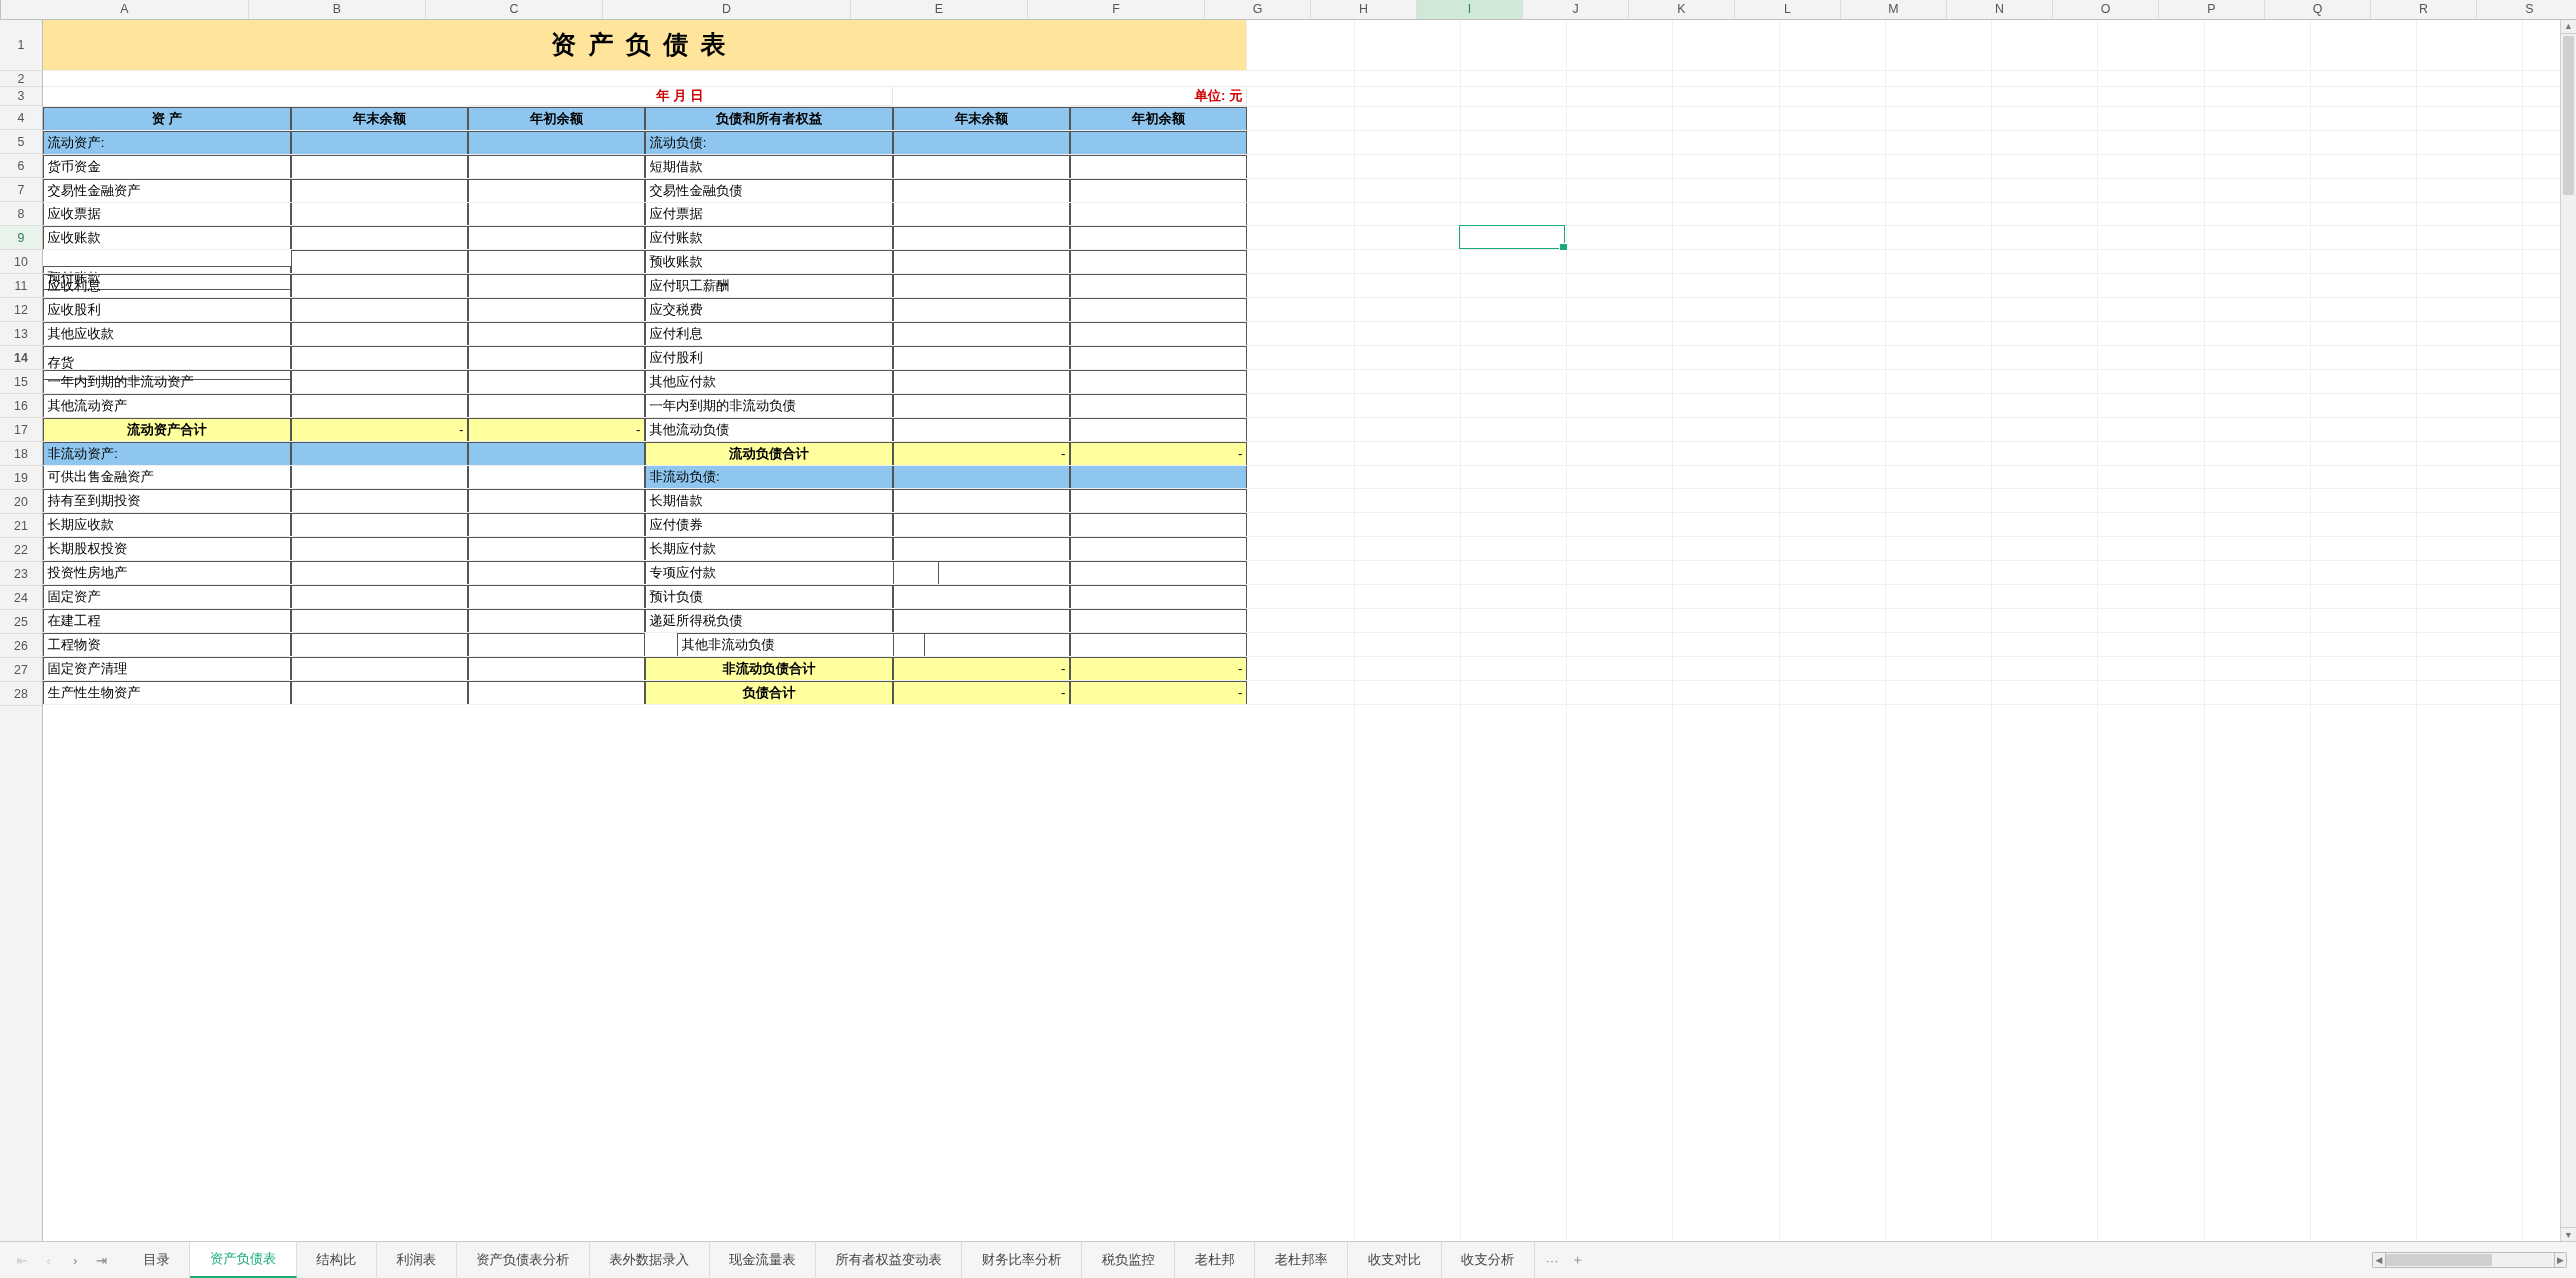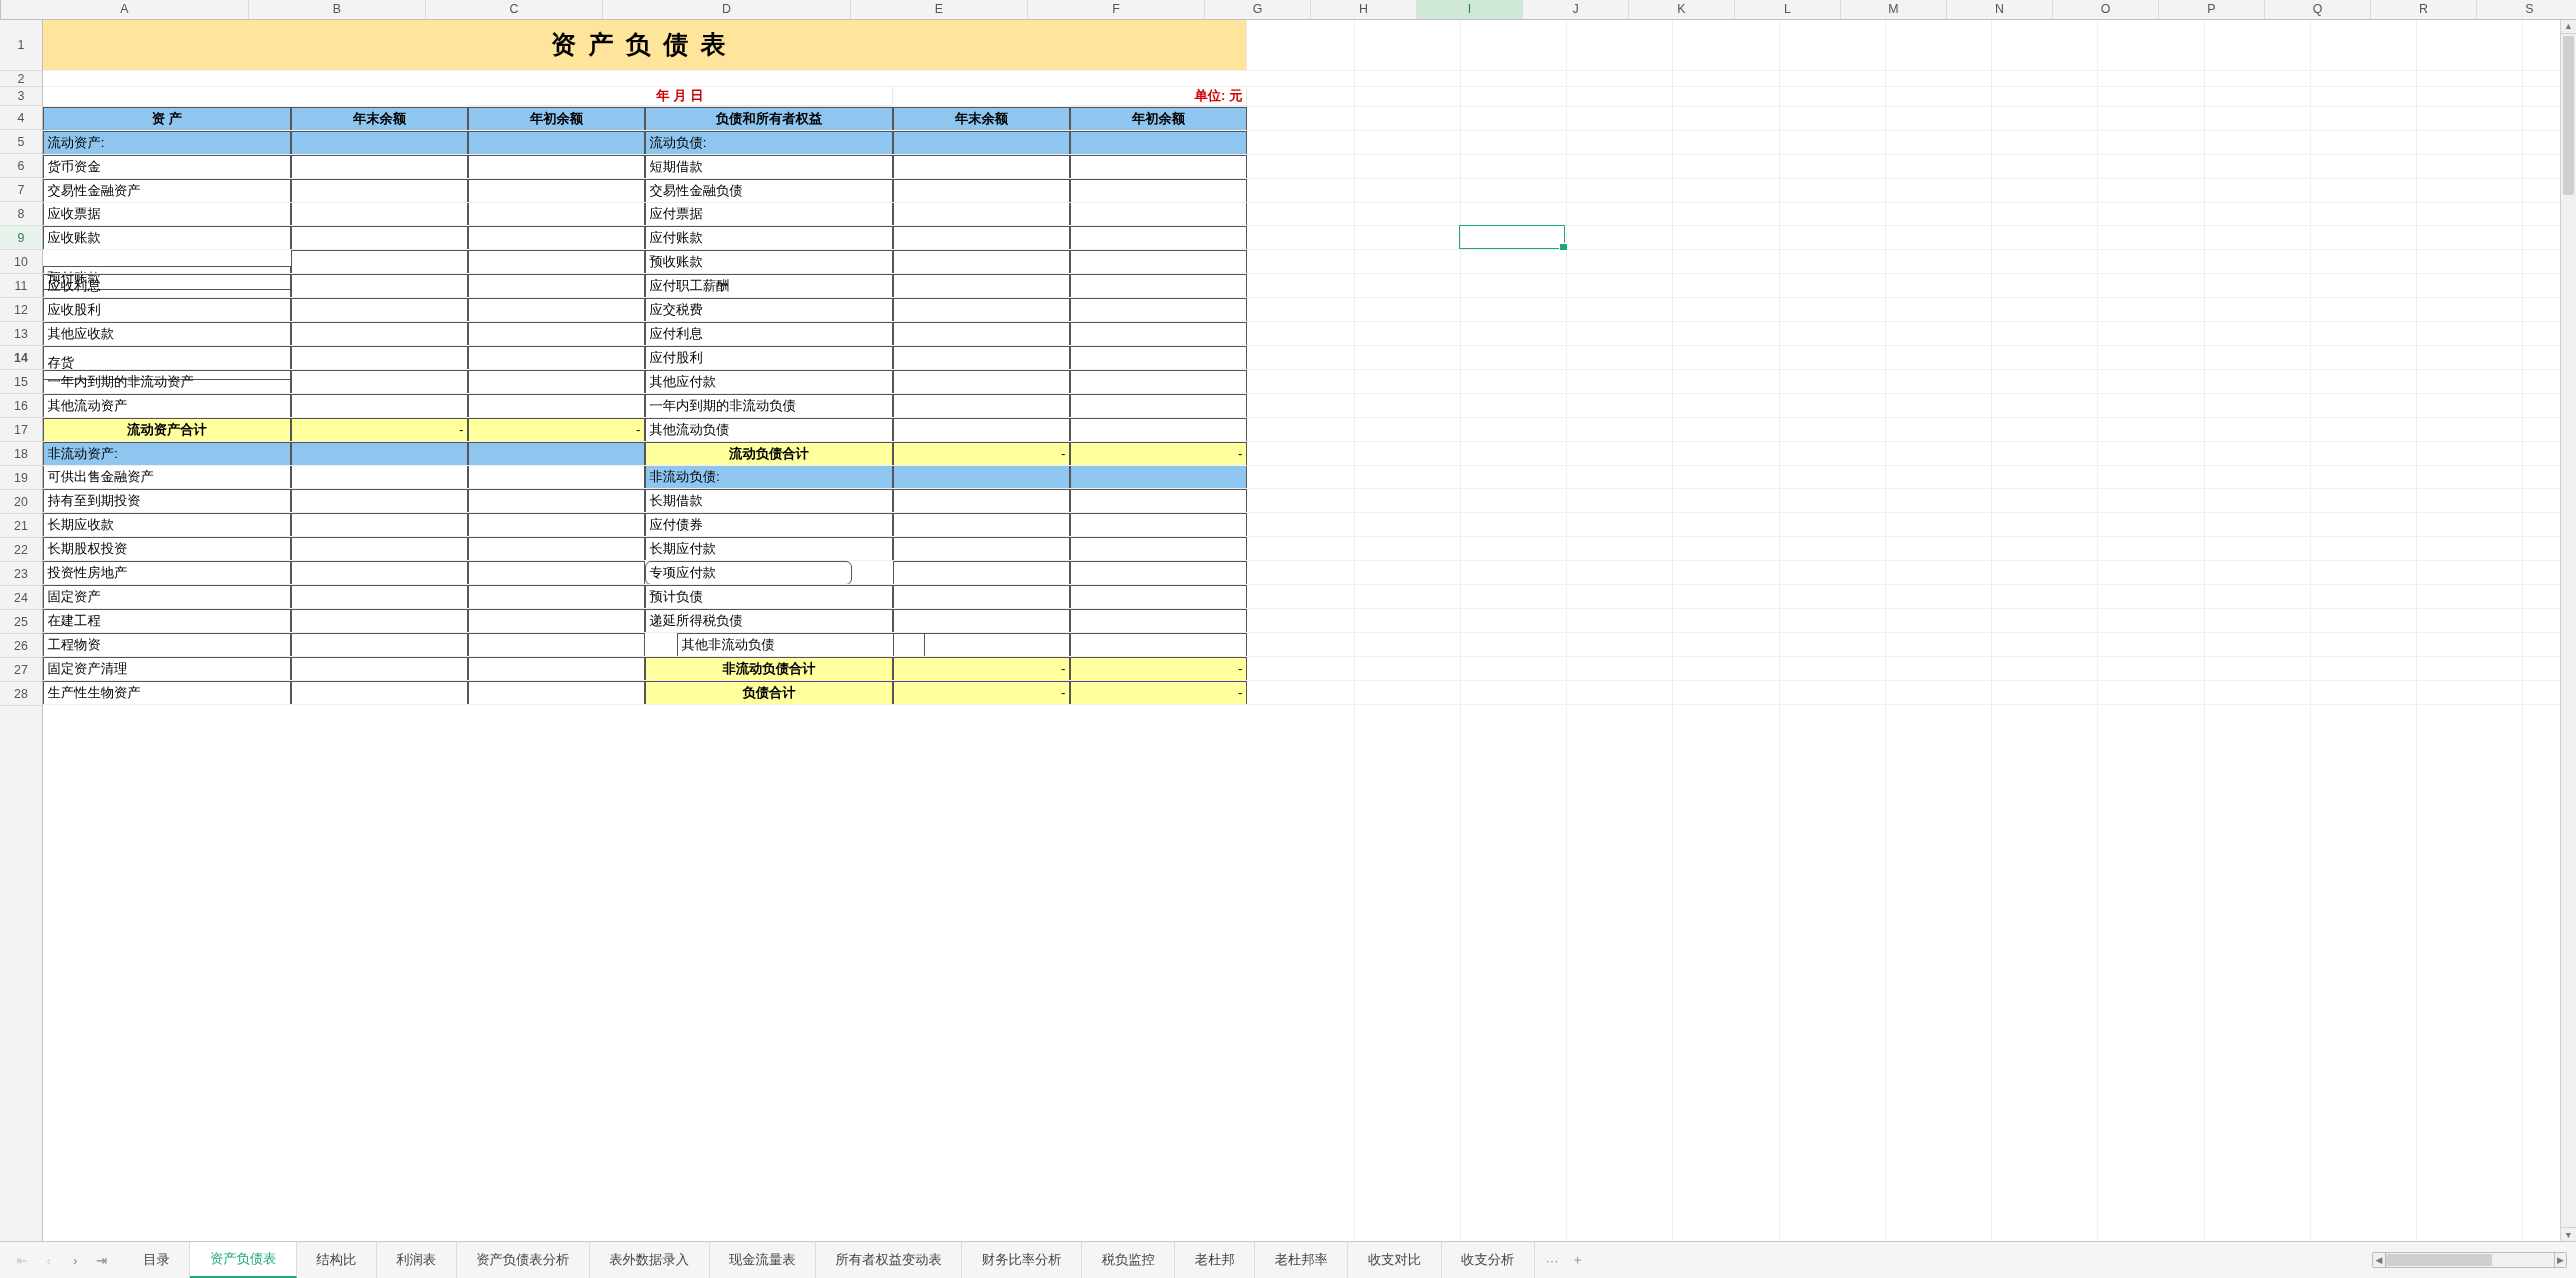--- a/index.html
+++ b/index.html
@@ -233,21 +233,21 @@
         <div class="cell bordered" style="left: 1027px; top: 493px; width: 177px; height: 24px;"></div>
         <div class="cell bordered" style="left: 0px; top: 517px; width: 248px; height: 24px;">长期股权投资</div>
         <div class="cell bordered" style="left: 248px; top: 517px; width: 177px; height: 24px;"></div>
         <div class="cell bordered" style="left: 425px; top: 517px; width: 177px; height: 24px;"></div>
         <div class="cell bordered" style="left: 602px; top: 517px; width: 248px; height: 24px;">长期应付款</div>
         <div class="cell bordered" style="left: 850px; top: 517px; width: 177px; height: 24px;"></div>
         <div class="cell bordered" style="left: 1027px; top: 517px; width: 177px; height: 24px;"></div>
         <div class="cell bordered" style="left: 0px; top: 541px; width: 248px; height: 24px;">投资性房地产</div>
         <div class="cell bordered" style="left: 248px; top: 541px; width: 177px; height: 24px;"></div>
         <div class="cell bordered" style="left: 425px; top: 541px; width: 177px; height: 24px;"></div>
-        <div class="cell bordered" style="left: 602px; top: 541px; width: 207px; height: 24px; border-radius: 6px;">专项应付款</div>
+        <div class="cell bordered" style="left: 602px; top: 541px; width: 294px; height: 24px;">专项应付款</div>
         <div class="cell bordered" style="left: 850px; top: 541px; width: 177px; height: 24px;"></div>
         <div class="cell bordered" style="left: 1027px; top: 541px; width: 177px; height: 24px;"></div>
         <div class="cell bordered" style="left: 0px; top: 565px; width: 248px; height: 24px;">固定资产</div>
         <div class="cell bordered" style="left: 248px; top: 565px; width: 177px; height: 24px;"></div>
         <div class="cell bordered" style="left: 425px; top: 565px; width: 177px; height: 24px;"></div>
         <div class="cell bordered" style="left: 602px; top: 565px; width: 248px; height: 24px;">预计负债</div>
         <div class="cell bordered" style="left: 850px; top: 565px; width: 177px; height: 24px;"></div>
         <div class="cell bordered" style="left: 1027px; top: 565px; width: 177px; height: 24px;"></div>
         <div class="cell bordered" style="left: 0px; top: 589px; width: 248px; height: 24px;">在建工程</div>
         <div class="cell bordered" style="left: 248px; top: 589px; width: 177px; height: 24px;"></div>

